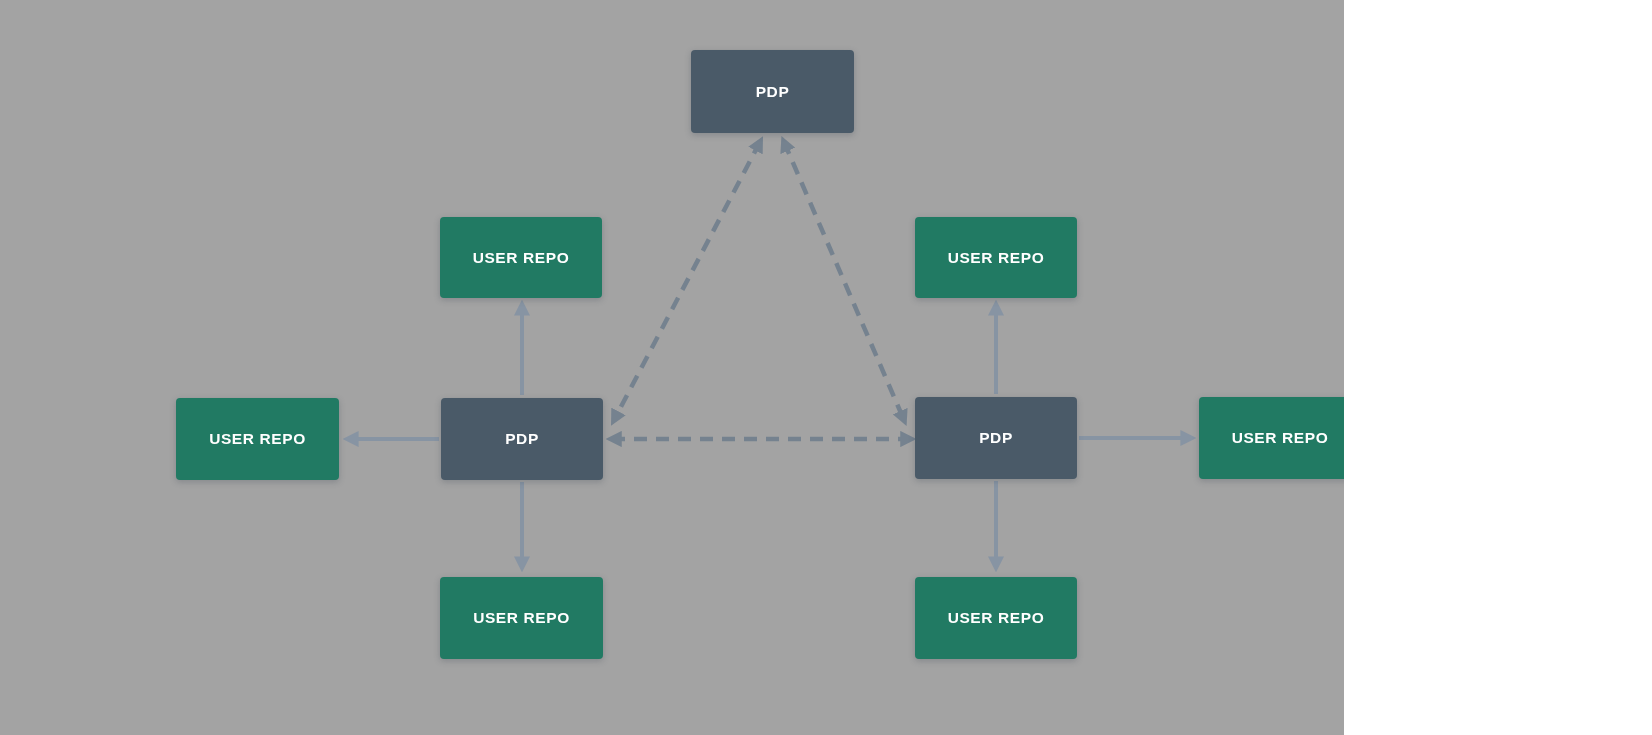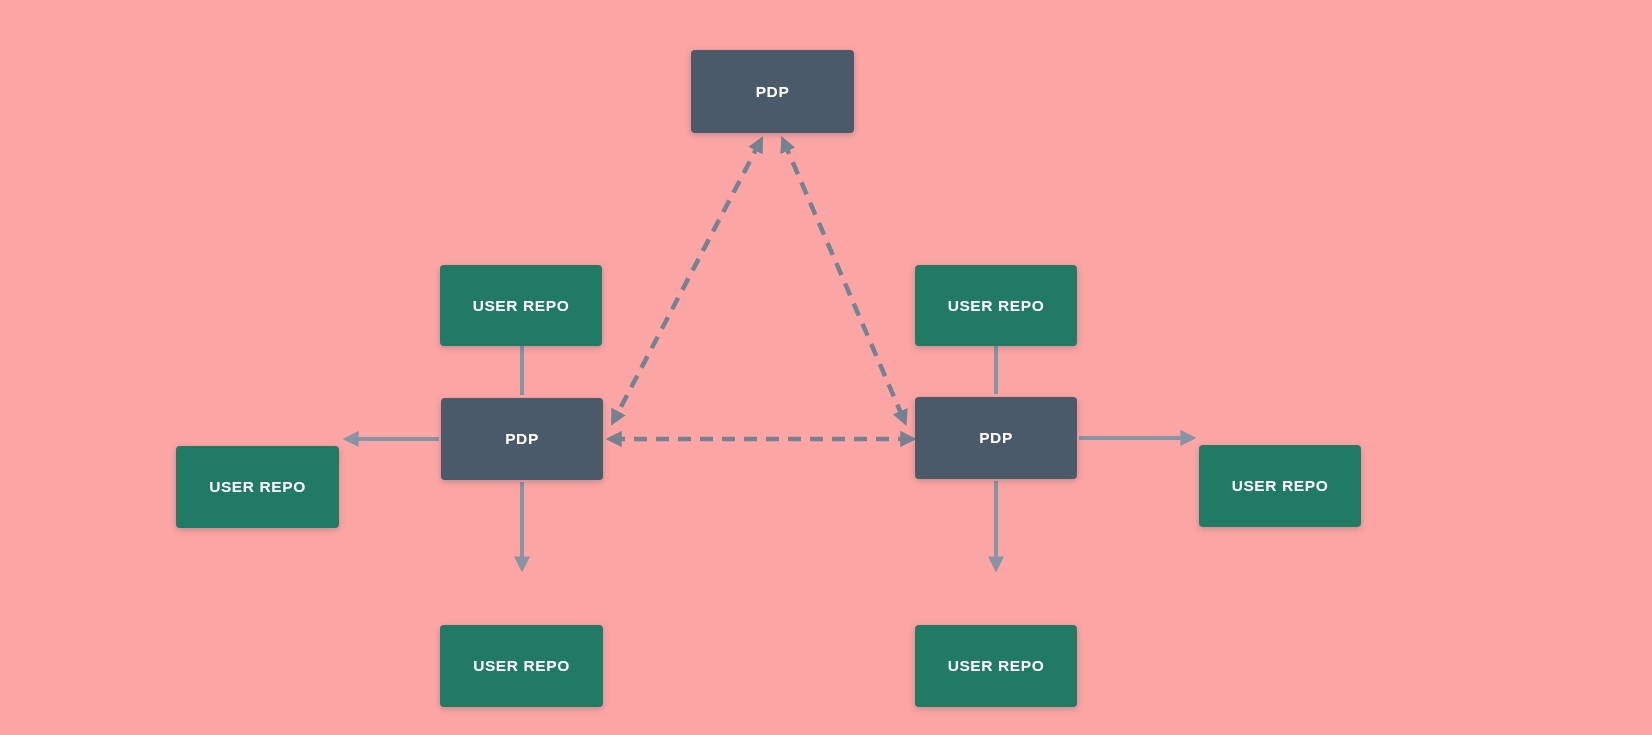--- a/index.html
+++ b/index.html
@@ -3,23 +3,23 @@
 <meta charset="utf-8">
 <style>
   html, body {
     margin: 0;
     padding: 0;
     background: #ffffff;
     font-family: "Liberation Sans", sans-serif;
   }
   .diagram-canvas {
     position: relative;
-    width: 1652px;
+    width: 1344px;
     height: 735px;
-    background: #fca5a5;
+    background: #a3a3a3;
     overflow: hidden;
   }
   #edge-layer {
     position: absolute;
     left: 0; top: 0;
     width: 1652px;
     height: 735px;
   }
   #node-layer {
     position: absolute;
@@ -30,21 +30,21 @@
   .node {
     position: absolute;
     border-radius: 4px;
     display: flex;
     align-items: center;
     justify-content: center;
     box-shadow: 0 2px 6px rgba(55, 65, 80, 0.28);
     box-sizing: border-box;
   }
   .node-pdp  { background: var(--pdp-fill, #4a5a68); }
-  .node-repo { background: var(--repo-fill, #217a63); margin-top: 48px; }
+  .node-repo { background: var(--repo-fill, #217a63); }
   .node-label {
     color: var(--label-color, #ffffff);
     font-family: "Liberation Sans", sans-serif;
     font-weight: 700;
     font-size: 15.5px;
     letter-spacing: 0.6px;
     user-select: none;
   }
   .edge-solid {
     stroke: var(--solid-arrow, #8794a3);

